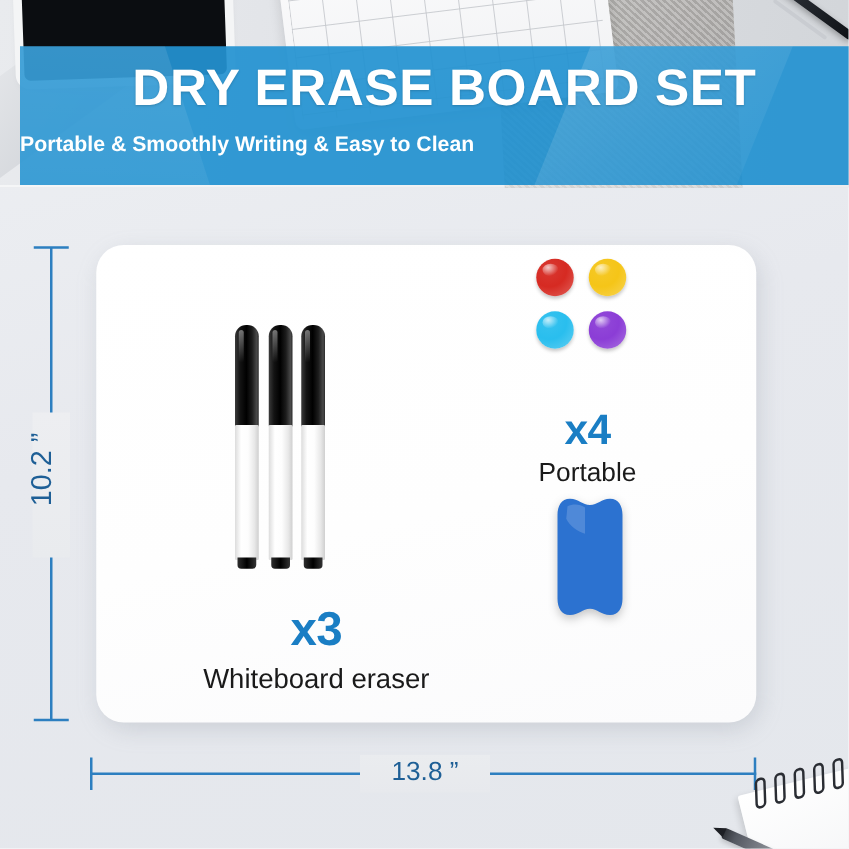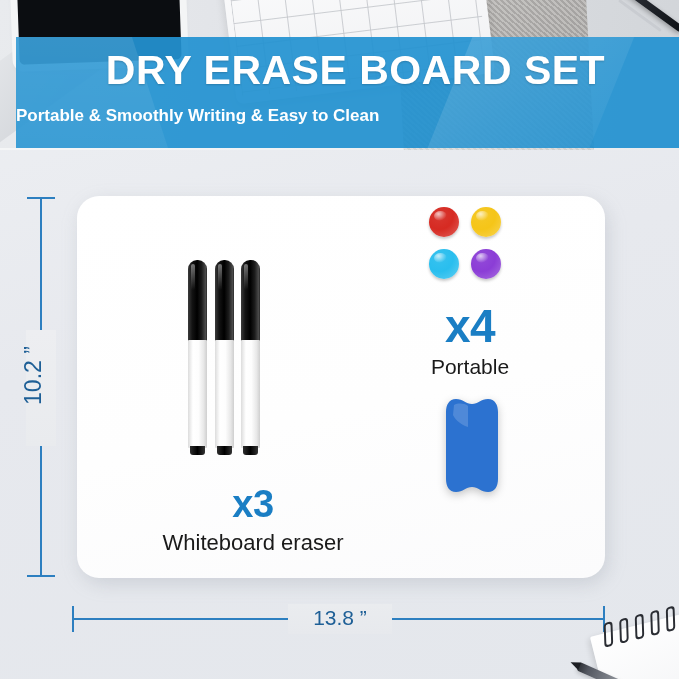--- a/index.html
+++ b/index.html
@@ -243,21 +243,21 @@
     letter-spacing: -.5px;
   }
   .lbl .cap {
     display: block;
     color: #1a1a1a;
     font-size: 22px;
     margin-top: 9px;
     white-space: nowrap;
   }
   .lbl.magnets-lbl { left: 380px; top: 303px; width: 180px; }
-  .lbl.magnets-lbl .qty { font-size: 46px; }
+  .lbl.magnets-lbl .qty { font-size: 34px; margin-top: 24px; }
   .lbl.magnets-lbl .cap { font-size: 21px; margin-top: 7px; }
   .lbl.marker-lbl { left: 128px; top: 485px; width: 250px; }
   .lbl.eraser-lbl { left: 383px; top: 497px; width: 175px; }
   .lbl.eraser-lbl .qty { font-size: 34px; }
   .lbl.eraser-lbl .cap { font-size: 20px; margin-top: 6px; }
 
   
   .dim-line { position: absolute; background: #2d7fc0; }
 
   .dim-v-line { left: 40px; top: 198px; width: 2px; height: 378px; }

